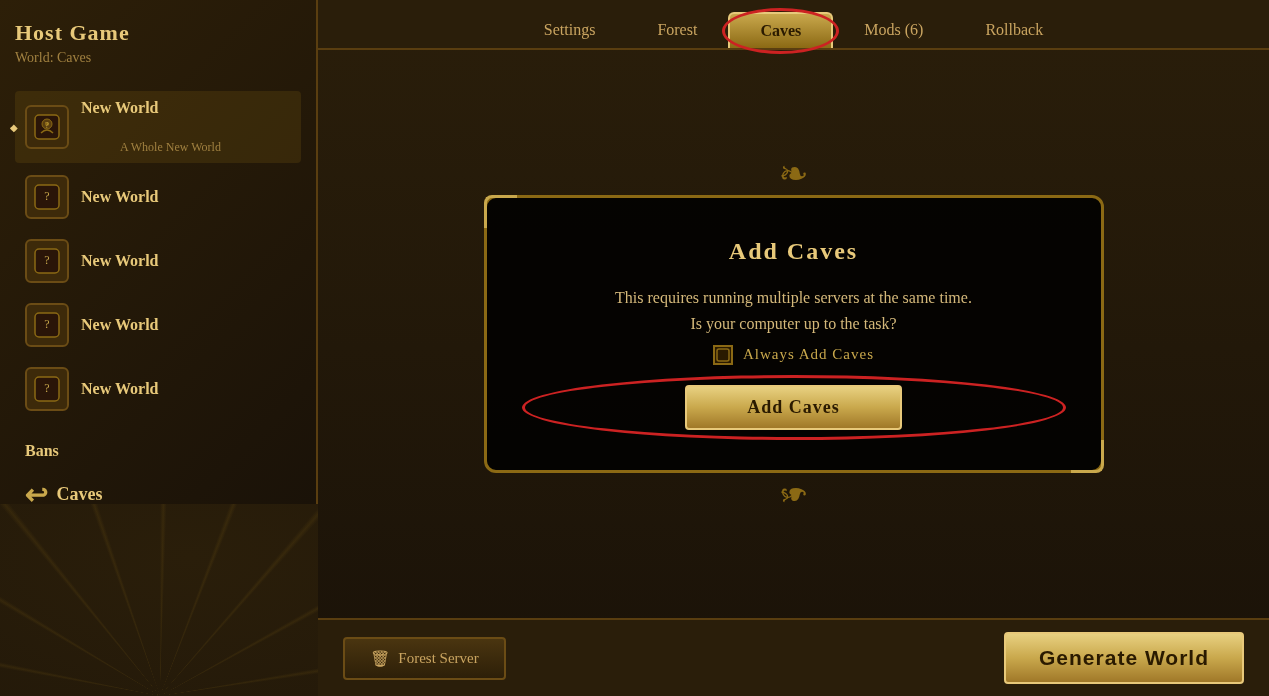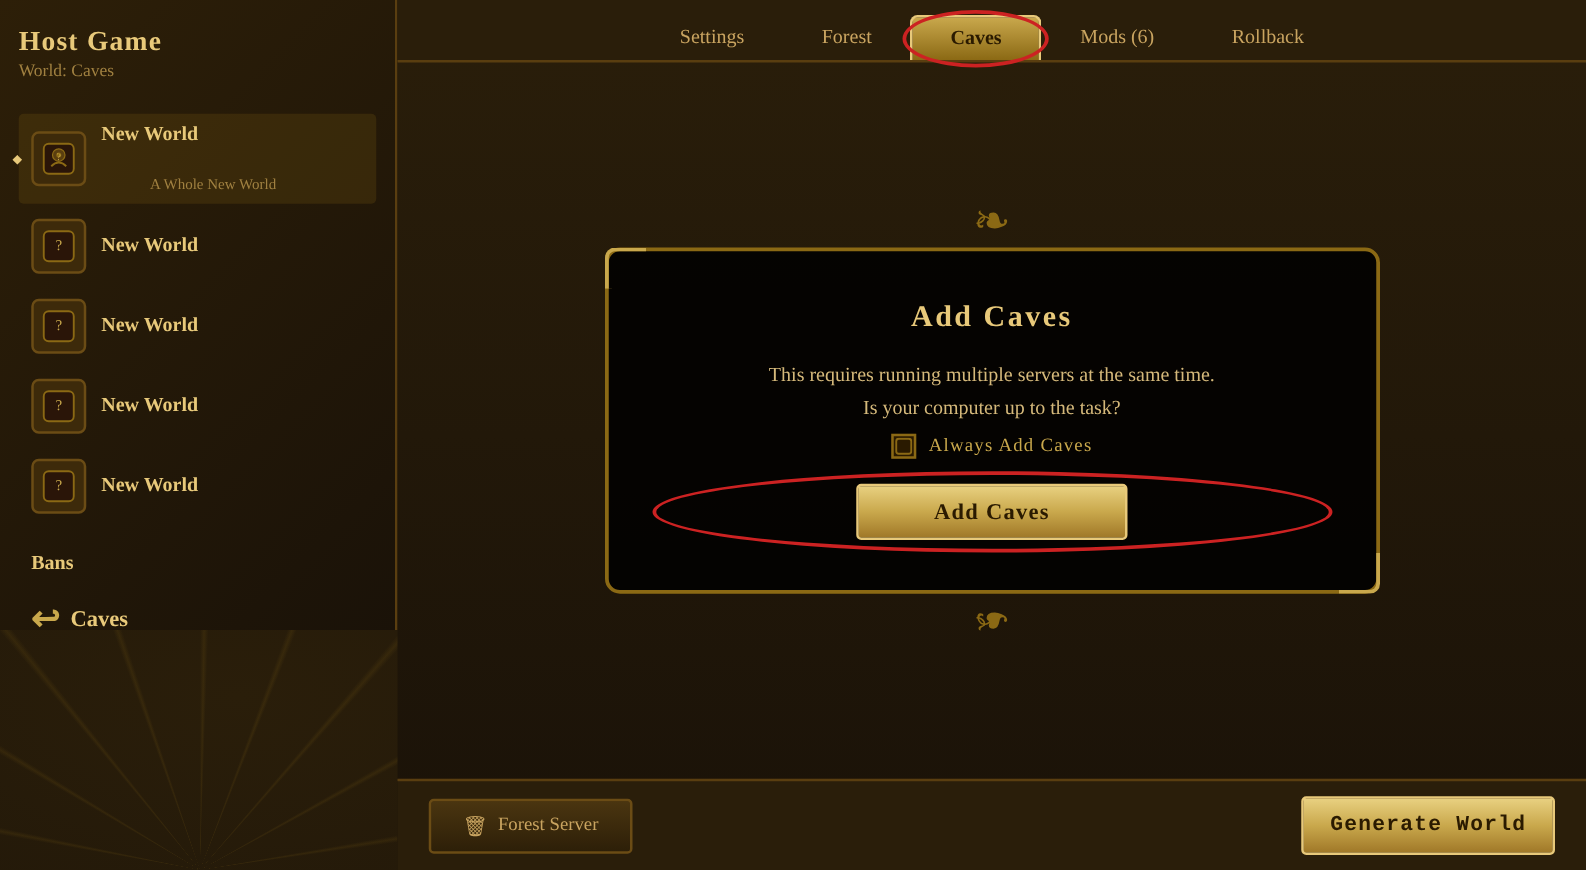--- a/index.html
+++ b/index.html
@@ -339,26 +339,26 @@
       font-family: Georgia, serif;
       display: flex;
       align-items: center;
       gap: 8px;
     }
 
     .generate-world-btn {
       background: linear-gradient(180deg, #e8d080 0%, #c9a84c 50%, #a07828 100%);
       border: 2px solid #e8c97a;
       color: #2a1a00;
-      font-size: 17px;
-      font-weight: bold;
-      padding: 12px 21px;
+      font-size: 21px;
+      font-weight: bold;
+      padding: 12px 33px;
       cursor: pointer;
       border-radius: 4px;
-      font-family: Liberation Mono, monospace;
+      font-family: Liberation Sans, sans-serif;
       letter-spacing: 1px;
     }
   </style>
 </head>
 <body>
 
 <div class="bg-texture"></div>
 <div class="spiral-bg"></div>
 
 <div class="sidebar">

